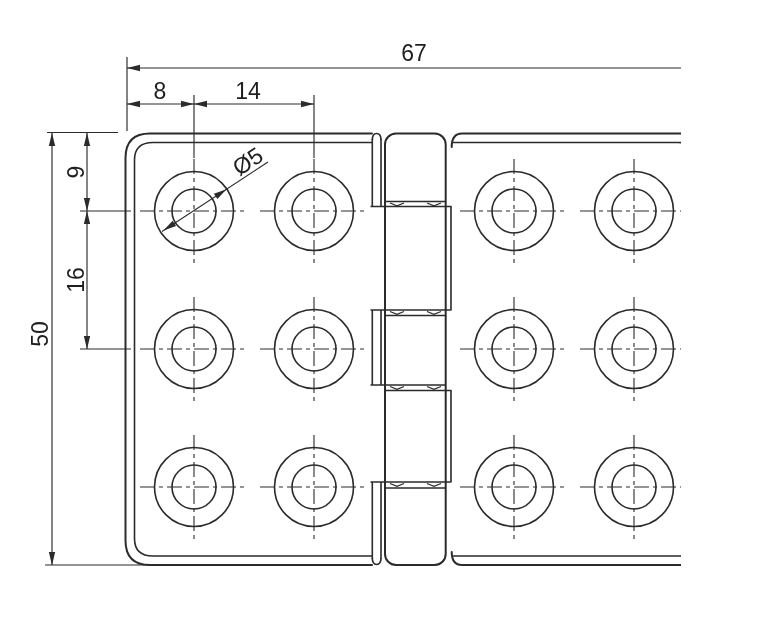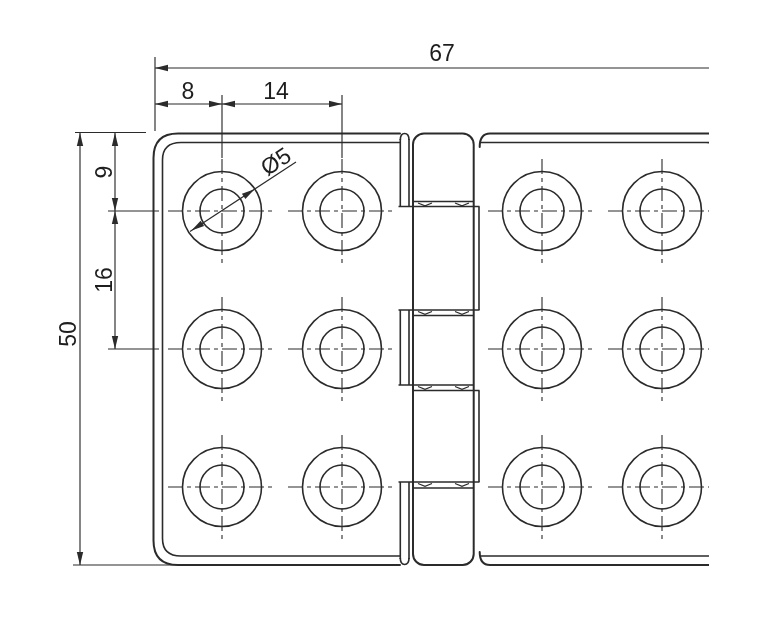--- a/index.html
+++ b/index.html
@@ -1,16 +1,16 @@
 <!DOCTYPE html>
 <html><head>
 <meta charset="utf-8">
 <style>
   html,body{margin:0;padding:0;background:#ffffff;}
-  .stage{position:relative;width:681px;height:625px;background:#ffffff;overflow:hidden;padding-left:28px;}
+  .stage{position:relative;width:681px;height:625px;background:#ffffff;overflow:hidden;}
   svg{display:block;}
   .outline{stroke:#2b2b2b;stroke-width:2;fill:none;stroke-linecap:round;}
   .outline-thin{stroke:#2b2b2b;stroke-width:1.6;fill:none;stroke-linecap:butt;}
   .chamfer{stroke:#2b2b2b;stroke-width:1.1;fill:none;}
   .dim{stroke:#2b2b2b;stroke-width:1.15;fill:none;}
   .cl{stroke:#2b2b2b;stroke-width:1.1;fill:none;stroke-dasharray:15 4 4 4;}
   .arrow{fill:#2b2b2b;stroke:none;}
   .dimtext{font-family:"Liberation Sans","DejaVu Sans",sans-serif;font-size:23px;fill:#1e1e1e;}
 </style>
 </head>

